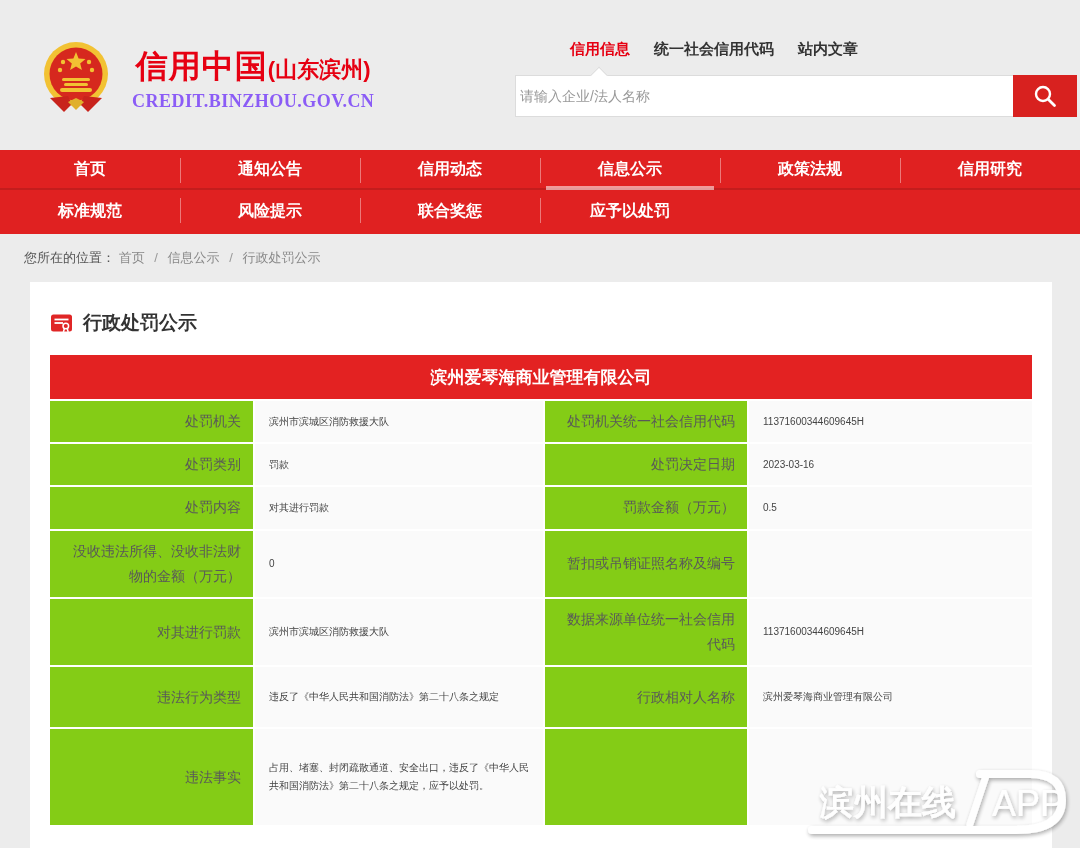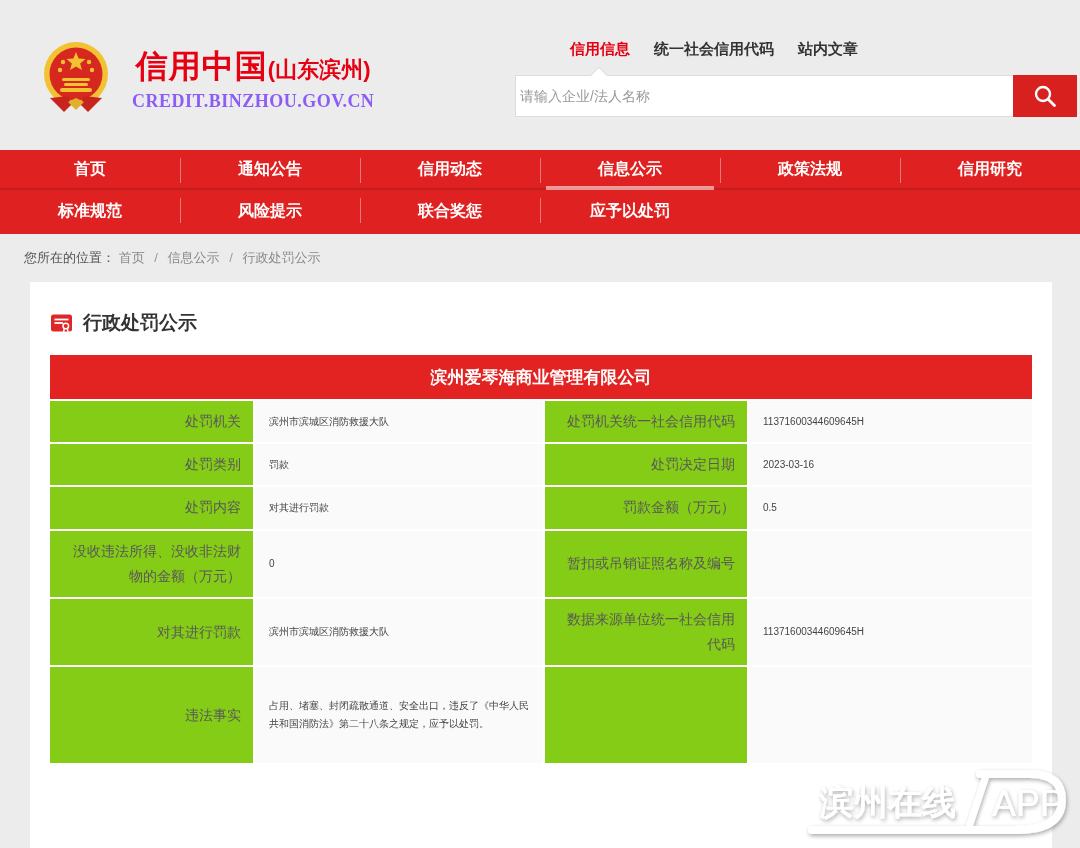--- a/index.html
+++ b/index.html
@@ -178,20 +178,26 @@
         <td class="val">0</td>
         <td class="lbl">暂扣或吊销证照名称及编号</td>
         <td class="val"></td>
       </tr>
       <tr class="r5">
         <td class="lbl">对其进行罚款</td>
         <td class="val">滨州市滨城区消防救援大队</td>
         <td class="lbl">数据来源单位统一社会信用代码</td>
         <td class="val">11371600344609645H</td>
       </tr>
+      <tr class="r6">
+        <td class="lbl">违法行为类型</td>
+        <td class="val">违反了《中华人民共和国消防法》第二十八条之规定</td>
+        <td class="lbl">行政相对人名称</td>
+        <td class="val">滨州爱琴海商业管理有限公司</td>
+      </tr>
       <tr class="r8">
         <td class="lbl">违法事实</td>
         <td class="val">占用、堵塞、封闭疏散通道、安全出口，违反了《中华人民共和国消防法》第二十八条之规定，应予以处罚。</td>
         <td class="lbl"></td>
         <td class="val"></td>
       </tr>
     </tbody>
   </table>
 </div>
 

